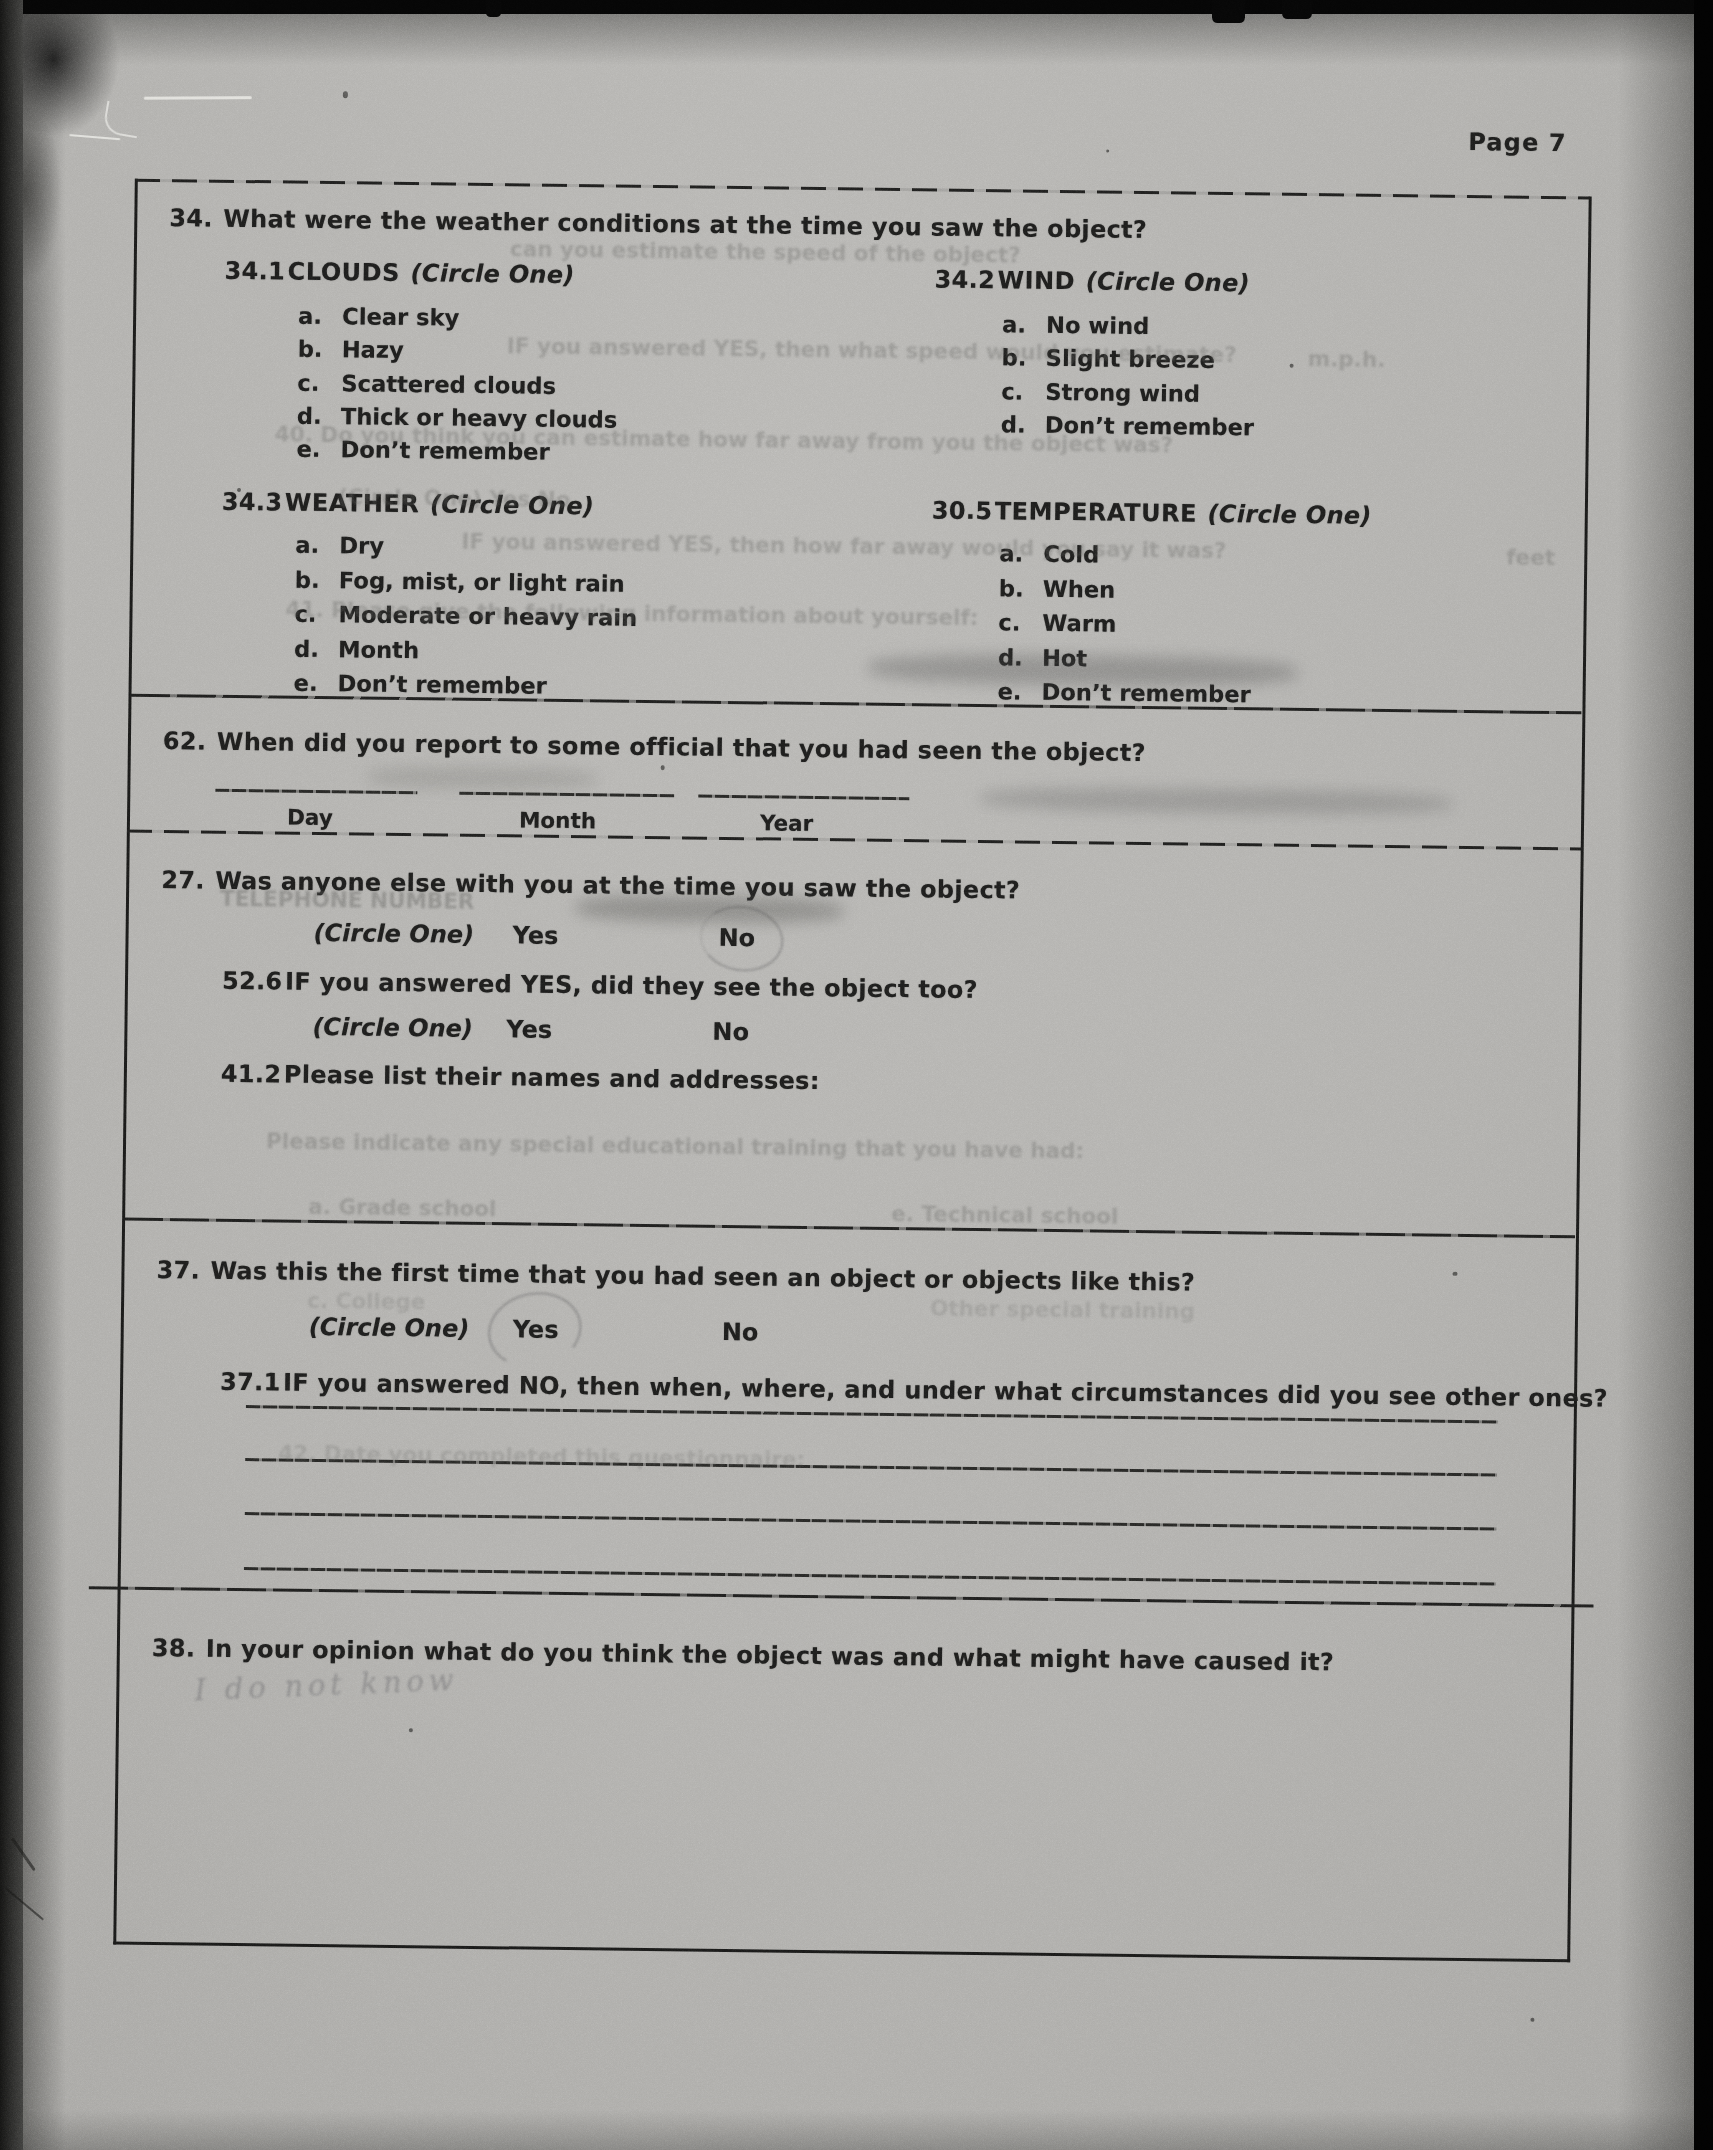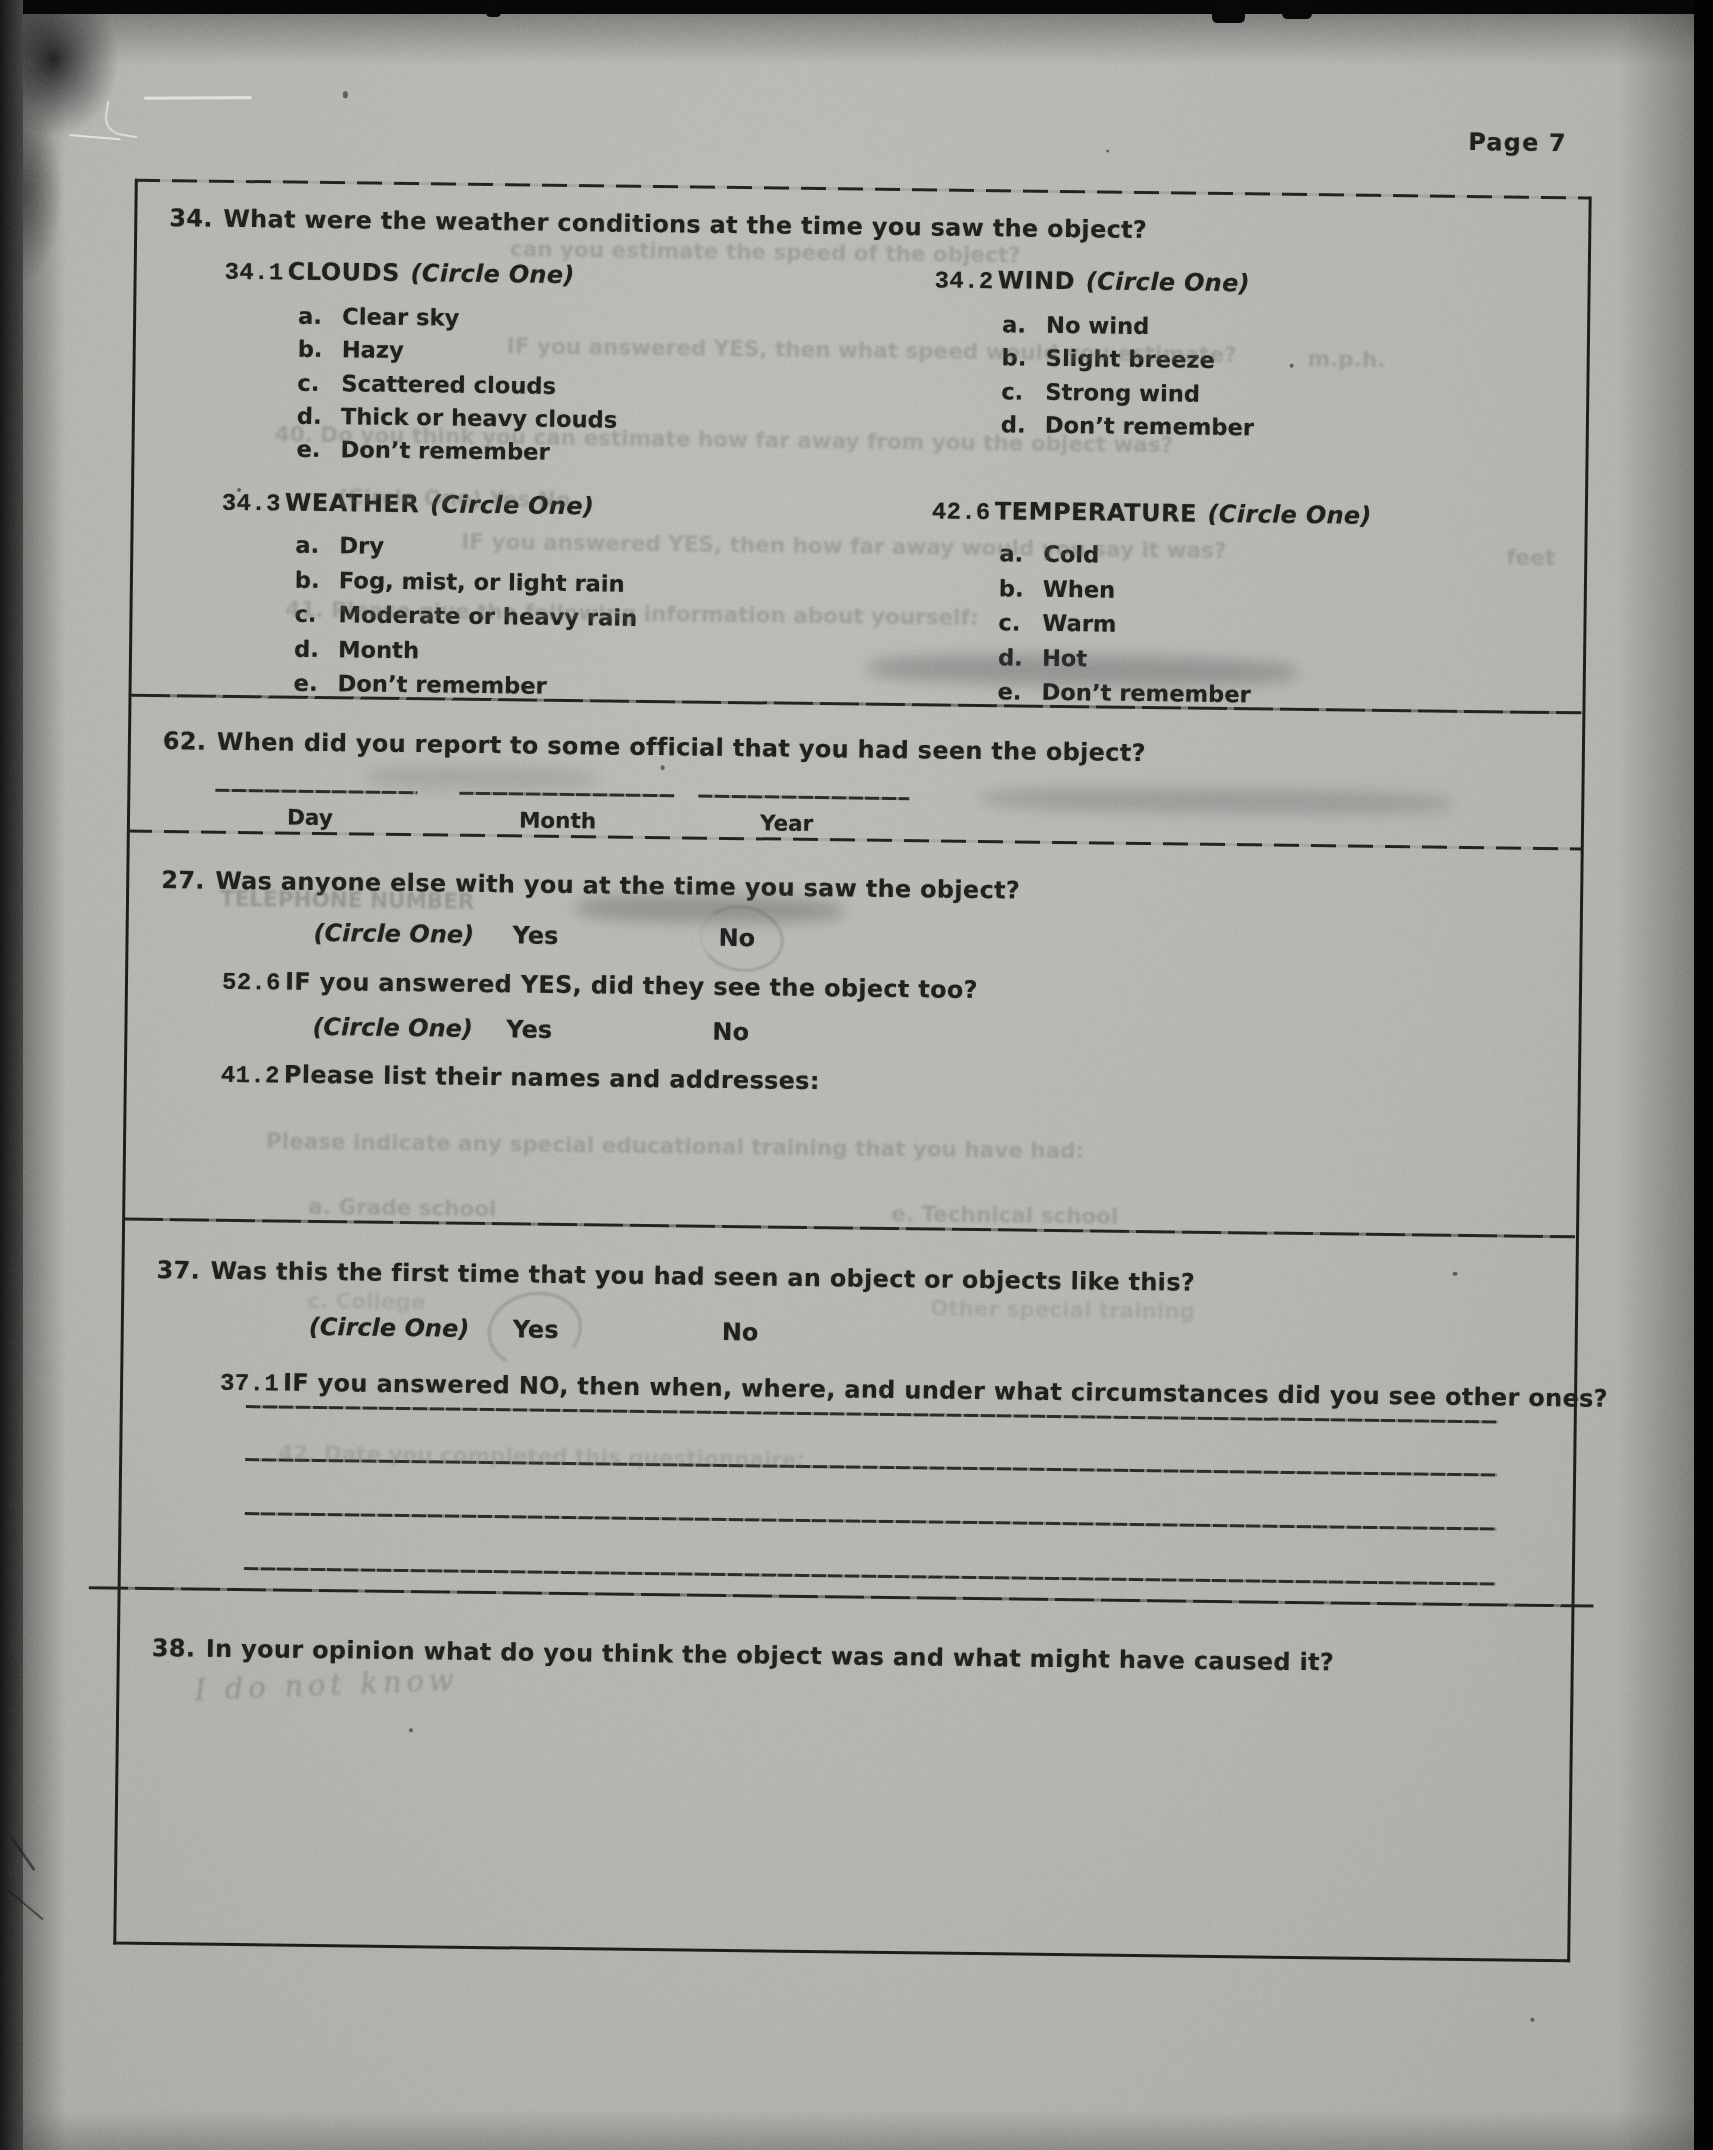--- a/index.html
+++ b/index.html
@@ -32,21 +32,21 @@
            color:#1a1a19;}
   .ink{color:#1a1a19;text-shadow:0 0 1.1px rgba(24,24,22,.5);}
   .pagelabel{font-size:24px;font-weight:bold;letter-spacing:1.1px;}
   #formbox{left:137px;top:177px;width:1451px;height:1763px;
            border-left:3.2px solid #171716;border-right:3.2px solid #171716;border-bottom:3.2px solid #171716;}
   .rule{height:3.2px;background:repeating-linear-gradient(90deg,#1c1c1b 0 39px,rgba(28,28,27,.45) 39px 46px);}
   .rule-dash{height:3.2px;background:repeating-linear-gradient(90deg,#1c1c1b 0 25px,rgba(28,28,27,.12) 25px 37px);}
   .blank{height:2.7px;background:repeating-linear-gradient(90deg,#242422 0 14px,rgba(36,36,34,.4) 14px 16.7px);}
   .q{font-size:24px;font-weight:bold;letter-spacing:0.3px;white-space:nowrap;}
   .qnum{display:inline-block;min-width:54px;}
-  .subnum{display:inline-block;min-width:63px;font-family:Liberation Mono, monospace;}
+  .subnum{display:inline-block;min-width:63px;}
   .subtitle{margin-right:10.8px;letter-spacing:0.5px;}
   .note{font-style:italic;font-weight:bold;}
   .opt{font-size:22.6px;font-weight:bold;white-space:nowrap;}
   .okey{display:inline-block;min-width:44px;}
   .fieldlabel{font-size:21.5px;font-weight:bold;}
   .yn{font-size:24px;font-weight:bold;}
   .ghost{font-size:21.5px;font-weight:bold;color:#5e5e5b;opacity:.33;filter:blur(1.2px);white-space:nowrap;}
   .smudge{border-radius:40%;filter:blur(7.5px);}
   .pencil{border:2.2px solid rgba(62,62,64,.34);border-radius:50%;filter:blur(1.1px);}
   .handwrit{font-family:"DejaVu Serif","Liberation Serif",serif;font-style:italic;font-size:29px;
@@ -97,21 +97,21 @@
     <div class="abs ink q" style="left:228px;top:485px;">
       <span class="subnum">34.3</span><span class="subtitle">WEATHER</span><span class="note">(Circle One)</span>
     </div>
     <div class="abs ink opt" style="left:302px;top:528px;"><span class="okey">a.</span><span>Dry</span></div>
     <div class="abs ink opt" style="left:302px;top:563px;"><span class="okey">b.</span><span>Fog, mist, or light rain</span></div>
     <div class="abs ink opt" style="left:302px;top:597px;"><span class="okey">c.</span><span>Moderate or heavy rain</span></div>
     <div class="abs ink opt" style="left:302px;top:632px;"><span class="okey">d.</span><span>Month</span></div>
     <div class="abs ink opt" style="left:302px;top:666px;"><span class="okey">e.</span><span>Don’t remember</span></div>
 
     <div class="abs ink q" style="left:938px;top:485px;">
-      <span class="subnum">42.6</span><span class="subtitle">TEMPERATURE</span><span class="note">(Circle One)</span>
+      <span class="subnum">30.5</span><span class="subtitle">TEMPERATURE</span><span class="note">(Circle One)</span>
     </div>
     <div class="abs ink opt" style="left:1006px;top:528px;"><span class="okey">a.</span><span>Cold</span></div>
     <div class="abs ink opt" style="left:1006px;top:563px;"><span class="okey">b.</span><span>When</span></div>
     <div class="abs ink opt" style="left:1006px;top:597px;"><span class="okey">c.</span><span>Warm</span></div>
     <div class="abs ink opt" style="left:1006px;top:632px;"><span class="okey">d.</span><span>Hot</span></div>
     <div class="abs ink opt" style="left:1006px;top:666px;"><span class="okey">e.</span><span>Don’t remember</span></div>
 
     <div class="abs rule" style="left:139px;top:692px;width:1451px;"></div>
 
     <div class="abs ink q" style="left:172px;top:725px;">

